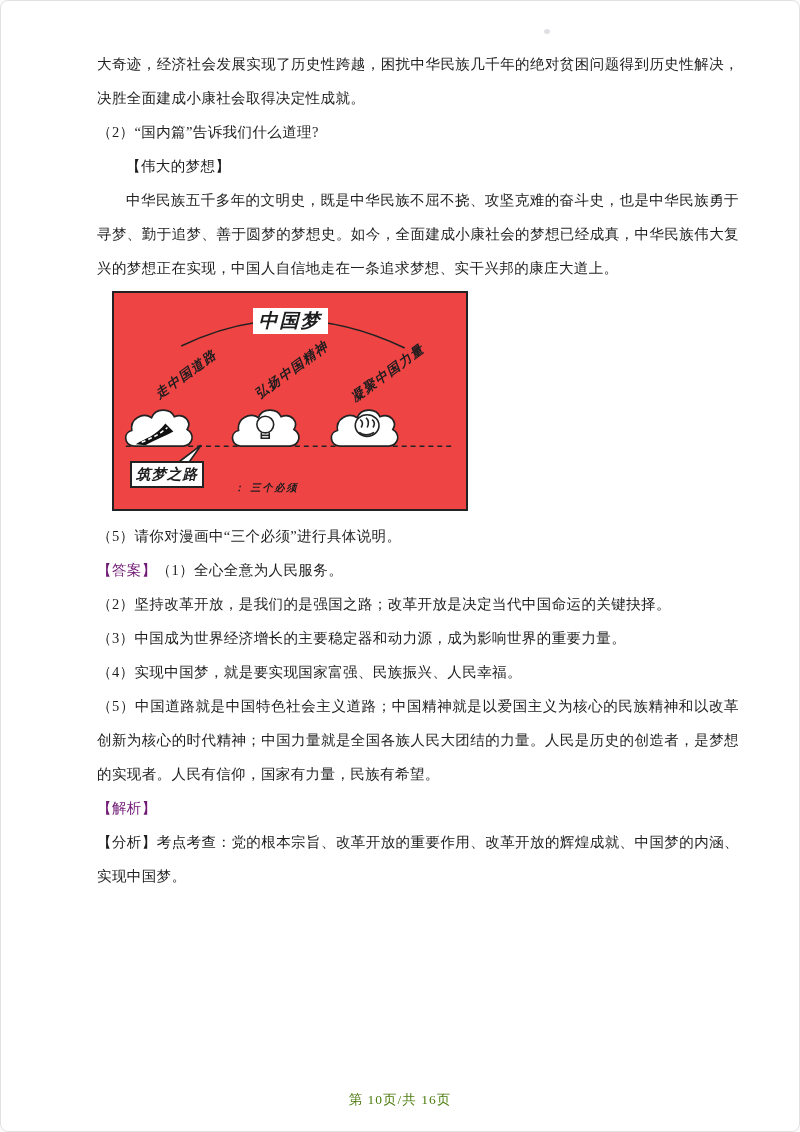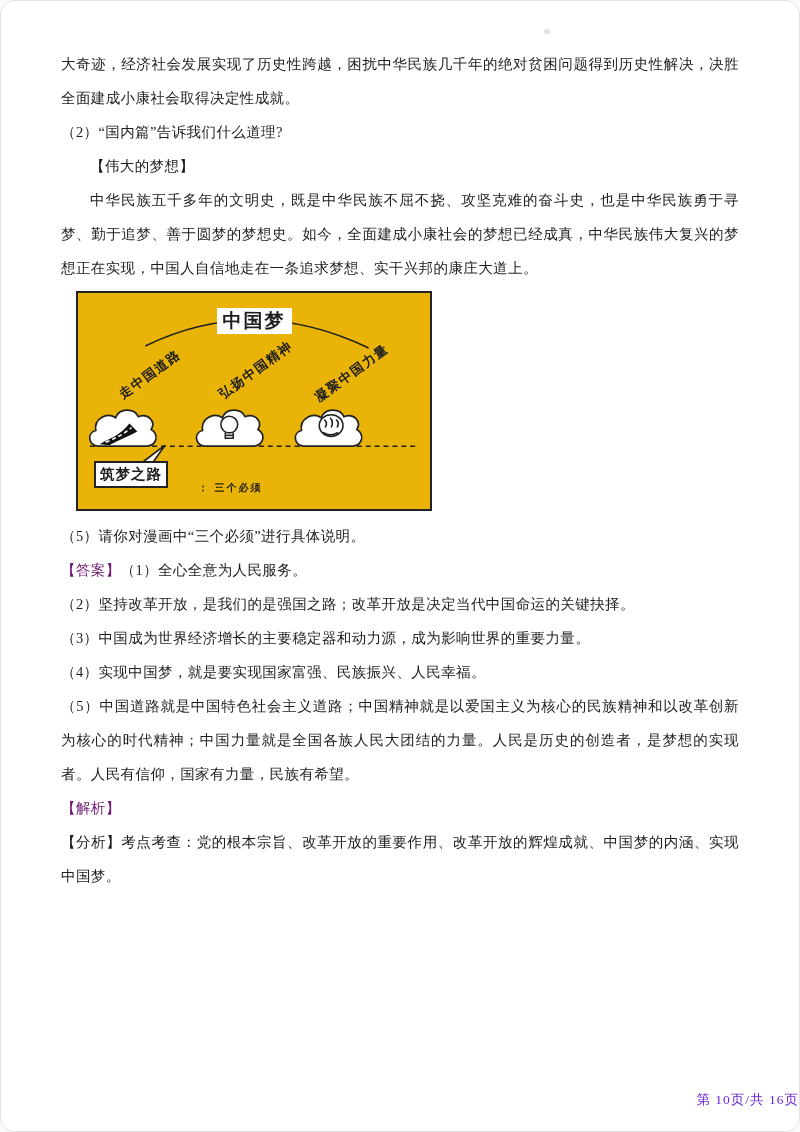--- a/index.html
+++ b/index.html
@@ -1,30 +1,30 @@
 <!DOCTYPE html>
 <html><head>
 <meta charset="utf-8">
 <style>
   * { margin:0; padding:0; box-sizing:border-box; }
   html,body { background:#fbfbfc; }
   body { font-family:"Liberation Serif","DejaVu Serif",serif; }
   .page {
     position:relative; width:800px; height:1132px; margin:0 auto;
-    background:#ffffff; border:1px solid #e2e2e6; border-radius:14px;
-    padding:46px 60px 0 60px; overflow:hidden; color:#1d1d1f;
+    background:#ffffff; border:1px solid #e2e2e6; border-radius:8px;
+    padding:46px 60px 0 96px; overflow:hidden; color:#1d1d1f;
   }
   .speck { position:absolute; left:543px; top:28px; width:6px; height:5px;
     background:#c7c7cd; border-radius:50%; opacity:.55; }
   .txt { font-size:14.5px; line-height:34px; text-align:justify; letter-spacing:.4px; }
   .indent { text-indent:2em; }
   .tag { color:#701a75; }
   .cartoon {
     position:relative; width:356px; height:220px; margin:6px 0 8px 15px;
-    border:2px solid #222; background:#eab308;
+    border:2px solid #222; background:#ef4444;font-style:italic;
   }
   .cartoon svg { position:absolute; left:0; top:0; }
   .fig-title {
     position:absolute; left:0; right:0; top:15px; margin:0 auto; width:max-content;
     font-size:19px; font-weight:bold; background:#fff; padding:0 6px; letter-spacing:2px;
   }
   .cloud-label {
     position:absolute; font-size:13px; font-weight:bold; letter-spacing:1.5px;
     transform:rotate(-36deg); transform-origin:0 100%; white-space:nowrap;
   }
@@ -33,22 +33,22 @@
   .l3 { left:244px; bottom:103px; }
   .bubble-box {
     position:absolute; left:16px; top:168px; width:74px; height:27px;
     border:2px solid #222; background:#fff; text-align:center;
     font-size:14.5px; font-weight:bold; line-height:23px; letter-spacing:1px;
   }
   .bubble-suffix {
     position:absolute; left:96px; top:188px; font-size:10px; font-weight:bold; letter-spacing:2px;margin-left:24px;
   }
   .footer {
-    position:absolute; left:0; right:0; bottom:22px; text-align:right;
-    font-size:13.5px; color:#6d28d9; letter-spacing:1px;
+    position:absolute; left:0; right:0; bottom:22px; text-align:center;
+    font-size:13.5px; color:#4d7c0f; letter-spacing:1px;
   }
   .ink { stroke:#222; fill:none; stroke-width:1.6; }
   .cloud { stroke:#222; fill:#fff; stroke-width:1.7; }
 </style>
 </head>
 <body>
 
 <div class="page">
   <div class="speck"></div>
 

